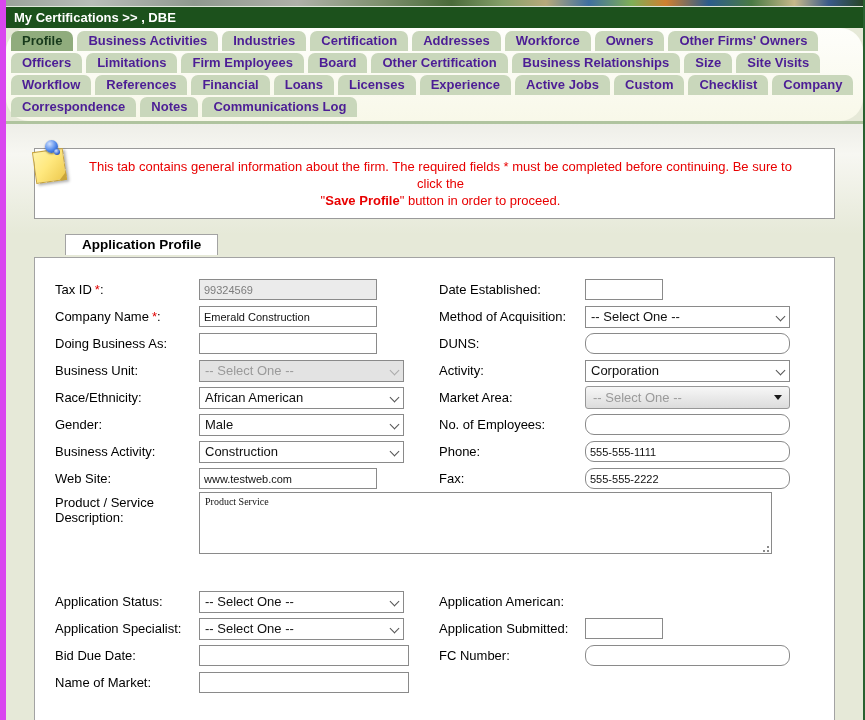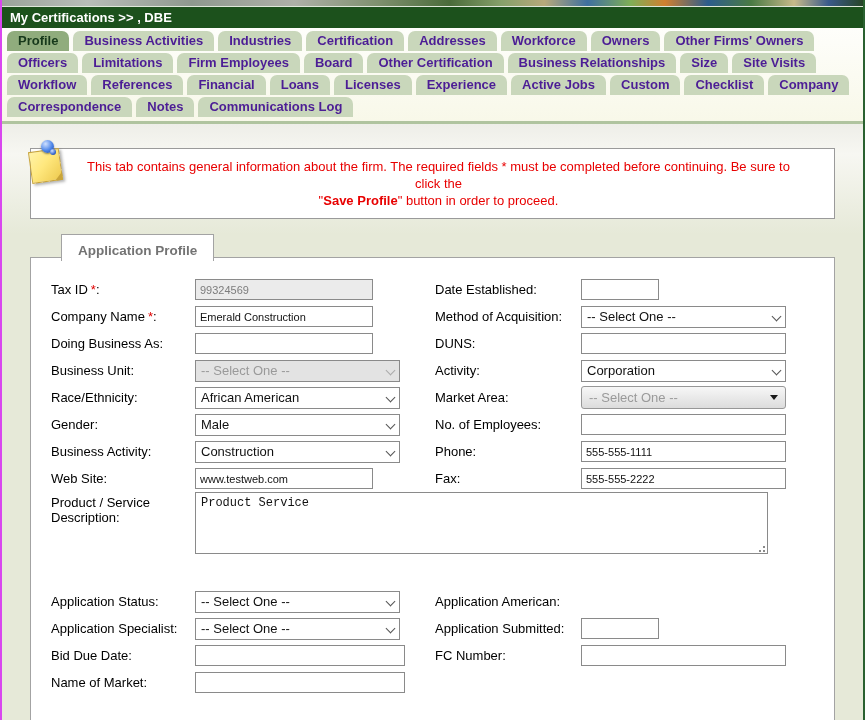--- a/index.html
+++ b/index.html
@@ -1,29 +1,29 @@
 <!DOCTYPE html>
 <html><head>
 <meta charset="utf-8">
 <style>
   html,body{margin:0;padding:0;}
   body{font-family:"Liberation Sans",sans-serif;font-size:13px;color:#111;background:#fff;}
   .page{width:865px;height:720px;position:relative;box-sizing:border-box;
-        border-left:2px solid #d946ef;border-right:2px solid #2a6130;
+        border-left:6px solid #d946ef;border-right:2px solid #2a6130;
         background:#e6e9d8;overflow:hidden;}
   
   .photo-strip{height:6px;background:linear-gradient(90deg,
       #9aa39a 0%,#b8bdb8 10%,#8f998f 22%,#aeb0a8 34%,#7d8f6d 44%,#4a6b3a 52%,
       #86a06a 58%,#b7a97b 63%,#3f6f9f 68%,#7fae57 73%,#d08030 77%,#2c5c8c 82%,
       #4a7a44 87%,#c7b98a 92%,#3a5a8a 96%,#274427 100%);}
   
   .titlebar{height:22px;background:#1c511c;color:#fff;font-weight:bold;
             line-height:22px;padding-left:8px;border-top:1px solid #dfe8da;box-sizing:border-box;}
   
-  .tabstrip{background:linear-gradient(180deg,#fefefb,#f8f8e9);padding:3px 16px 2px 5px;}
+  .tabstrip{background:linear-gradient(180deg,#fefefb,#f8f8e9);padding:3px 16px 2px 5px;border-radius:23px;}
   .tabrow{display:flex;gap:4px;margin-bottom:2px;}
   .tab{background:#c9d7bb;color:#4c1d95;font-weight:bold;font-size:13px;line-height:15px;
        padding:2px 11px 3px;border-radius:7px 7px 0 0;white-space:nowrap;cursor:pointer;}
   .tab.active{background:#90ac7d;color:#17391b;}
   .green-rule{height:3px;background:#b0c49f;}
   
   .content{position:relative;height:600px;box-sizing:border-box;padding:24px 28px 0;
            background:linear-gradient(180deg,#eeeee8 0px,#f7f7f2 30px,#e6e9d8 110px,#e6e9d8 100%);}
   
   .notice{position:relative;background:#fff;border:1px solid #9a9a9a;
@@ -37,53 +37,53 @@
   .note-paper::after{content:"";position:absolute;right:-1px;bottom:-1px;width:0;height:0;
       border-left:8px solid transparent;border-bottom:8px solid #c9a53a;}
   .pin{position:absolute;left:17px;top:6px;width:13px;height:13px;border-radius:50%;
       background:radial-gradient(circle at 35% 30%,#cfe0ff,#4b84e8 55%,#1a3f9e);
       box-shadow:0 1px 2px rgba(0,0,0,.45);}
   .pin::after{content:"";position:absolute;left:9px;top:9px;width:6px;height:6px;border-radius:50%;
       background:radial-gradient(circle at 35% 30%,#cfe0ff,#3a6ad0 60%,#16337e);}
   
   .panel{position:relative;margin-top:38px;background:#fff;border:1px solid #a3a3a3;height:468px;box-sizing:border-box;}
   .legend{position:absolute;top:-24px;left:30px;background:#fff;border:1px solid #a3a3a3;border-bottom:none;
-          padding:8px 16px 3px;color:#737373;font-weight:bold;font-size:13.5px;z-index:2;}
+          padding:2px 16px 3px;color:#000000;font-weight:bold;font-size:13.5px;z-index:2;}
   .form{padding:18px 0 0 20px;}
   .frow{display:flex;align-items:center;height:27px;}
   .frow.ta-row{height:68px;align-items:flex-start;}
   .c1{width:144px;flex:none;}
   .c2{width:240px;flex:none;}
   .c3{width:146px;flex:none;}
   .c4{flex:1;}
   .lbl{color:#000;}
   .ta-row .c1{padding-top:3px;}
   .req{color:#e00000;margin-left:3px;}
   .spacer{height:28px;}
   
   .txt{box-sizing:border-box;height:21px;border:1px solid #8a8a8a;background:#fff;
        font-family:"Liberation Sans",sans-serif;font-size:11px;padding:1px 4px;color:#111;}
   .txt.disabled{background:#ebebeb;color:#7d7d7d;}
-  .w178{width:178px;} .w205{width:205px;} .w76{width:78px;} .w210{width:210px;}
+  .w178{width:178px;} .w205{width:205px;border-radius:9px;} .w76{width:78px;} .w210{width:210px;}
   .sel{box-sizing:border-box;width:205px;height:22px;border:1px solid #8a8a8a;background:#fff;
        display:flex;align-items:center;padding:0 2px 0 5px;cursor:pointer;}
   .sel-val{white-space:nowrap;overflow:hidden;}
   .chev{width:12px;height:12px;position:relative;margin-left:auto;flex:none;}
   .chev::before{content:"";position:absolute;left:2px;top:2px;width:6px;height:6px;
        border-right:1.6px solid #555;border-bottom:1.6px solid #555;transform:rotate(45deg);}
   .sel.disabled{background:#e3e3e3;color:#9a9a9a;cursor:default;}
   .sel.disabled .chev::before{border-color:#ababab;}
   .dropdown{box-sizing:border-box;width:205px;height:23px;border:1px solid #979797;border-radius:3px;
        background:linear-gradient(#f7f7f7,#dcdcdc);color:#9a9a9a;display:flex;align-items:center;
        padding:0 7px;cursor:pointer;}
   .tri{margin-left:auto;width:0;height:0;border-left:4px solid transparent;
        border-right:4px solid transparent;border-top:5px solid #1a1a1a;flex:none;}
   .ta-wrap{position:relative;width:573px;}
   textarea.ta{box-sizing:border-box;width:573px;height:62px;border:1px solid #8a8a8a;resize:none;
-       font-family:Liberation Mono, monospace;font-size:12px;padding:3px 5px;color:#111;}
+       font-family:Liberation Serif, serif;font-size:10px;padding:3px 5px;color:#111;}
   .grip{position:absolute;right:3px;bottom:5px;width:8px;height:8px;}
   .grip::after{content:"";position:absolute;right:0;bottom:0;width:2px;height:2px;background:#8a8a8a;
        box-shadow:-4px 0 0 #8a8a8a,0 -4px 0 #8a8a8a;}
 </style>
 </head>
 <body>
 
 <div class="page">
   <div class="photo-strip"></div>
 

